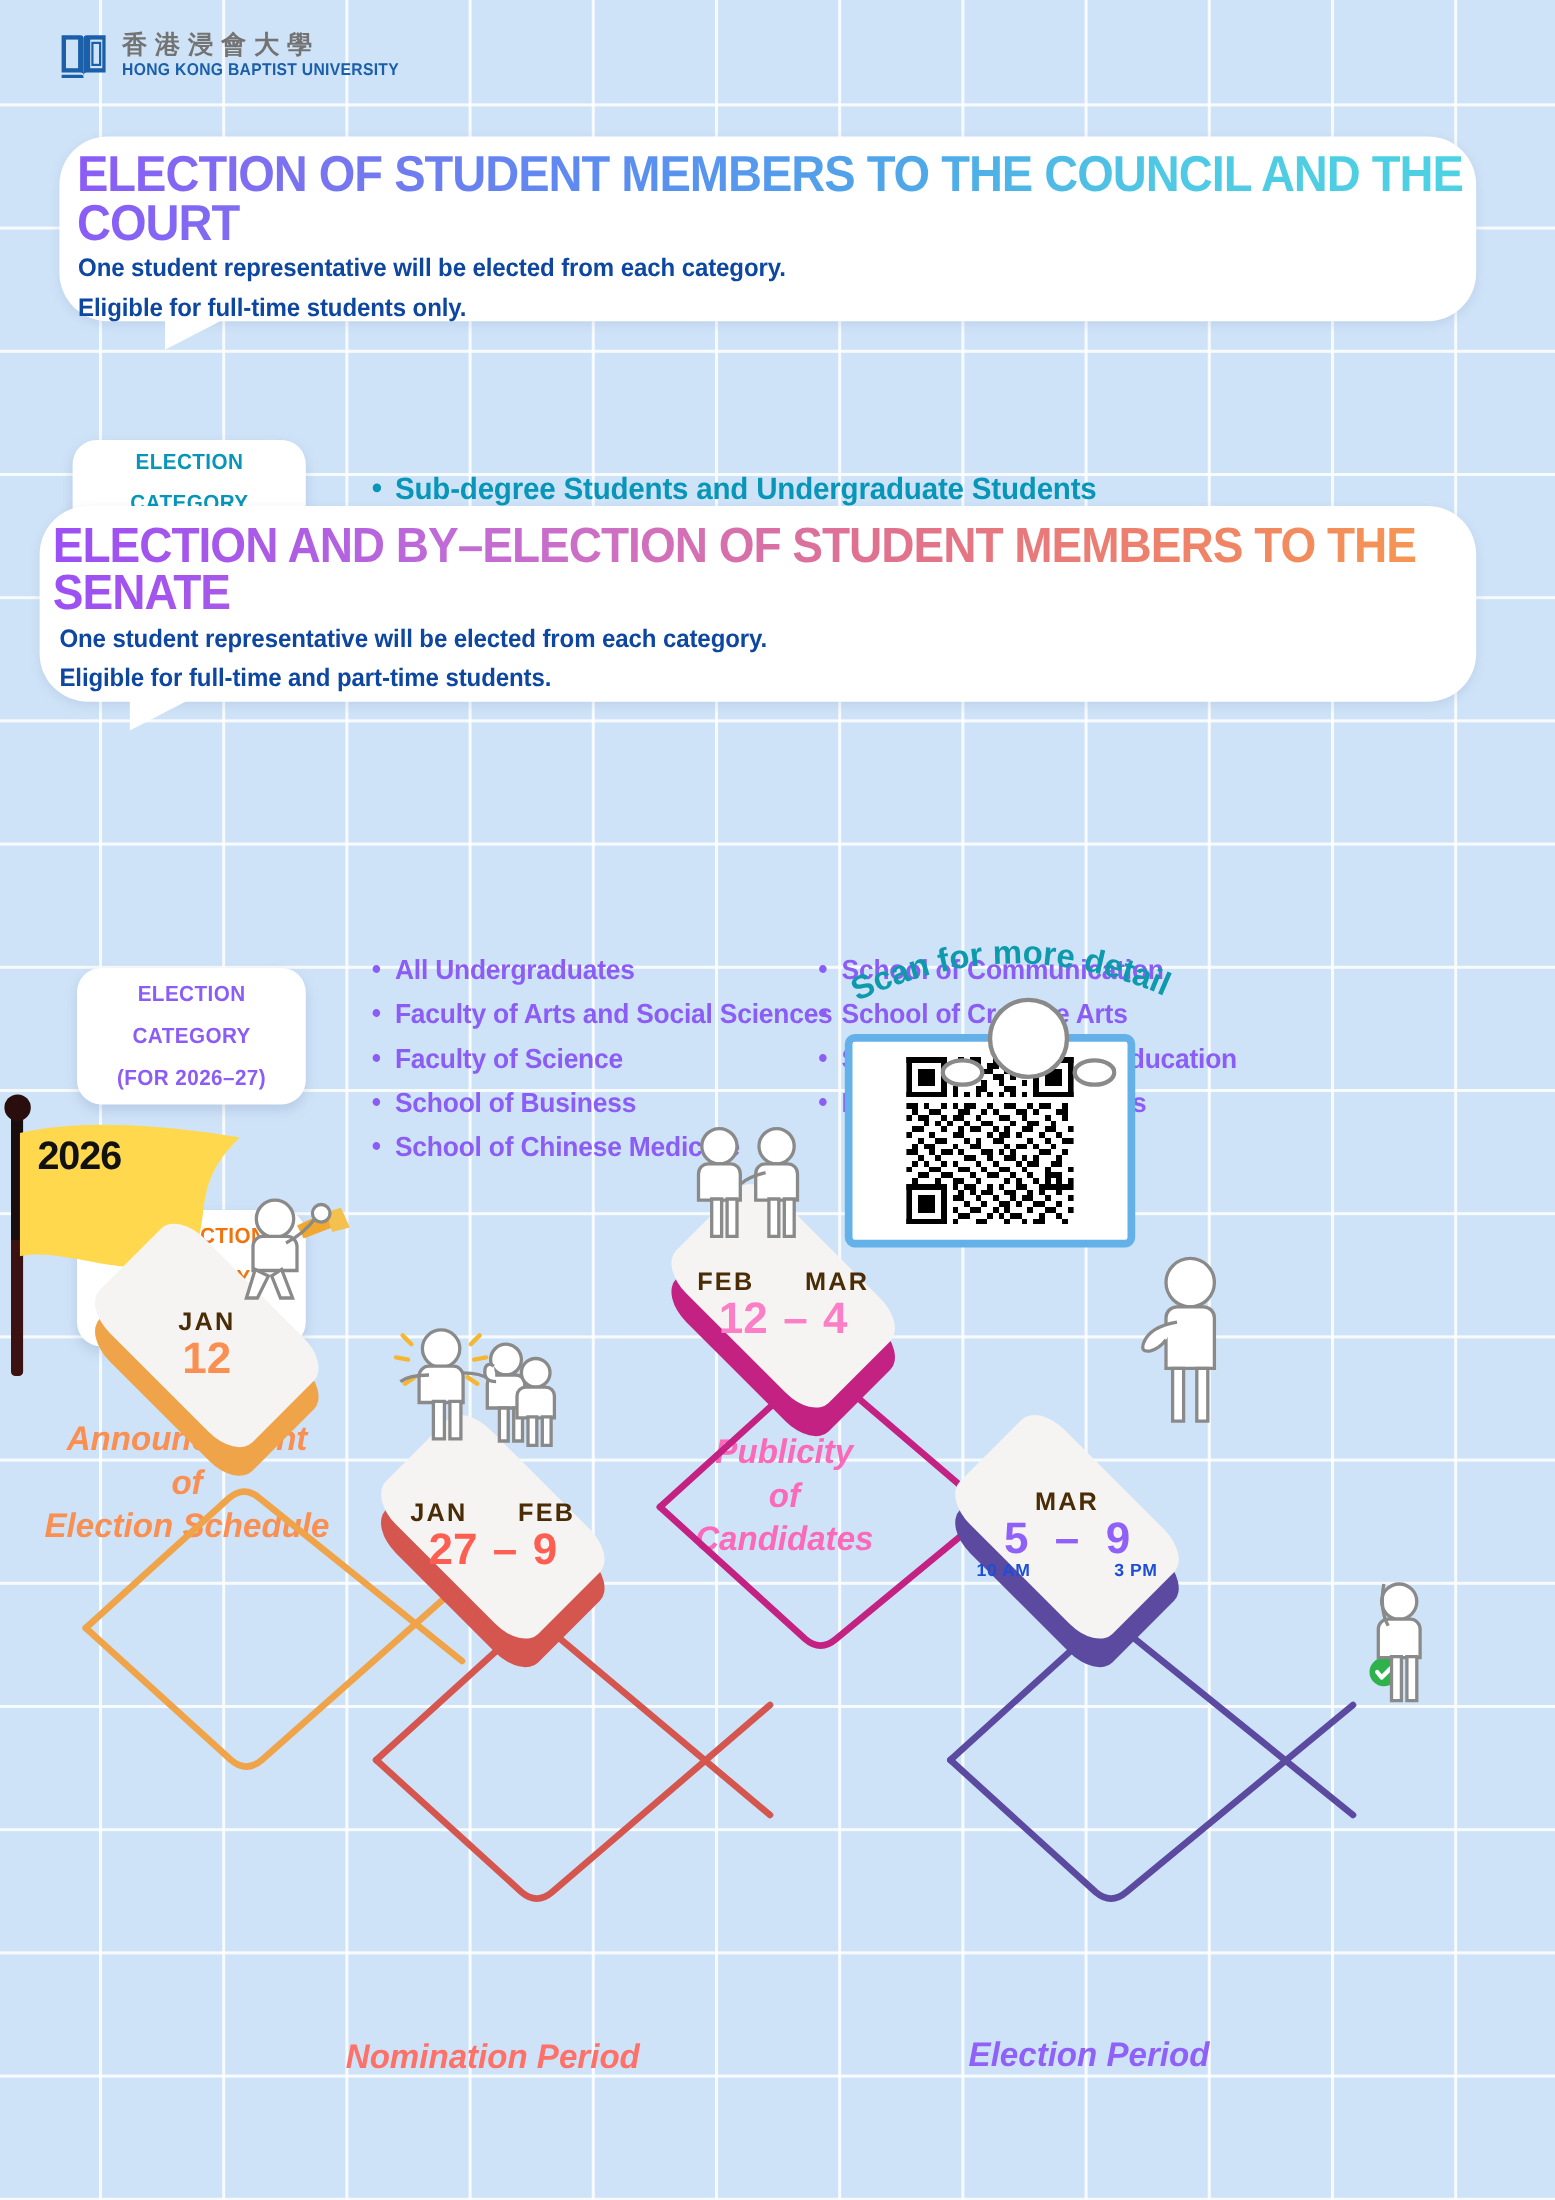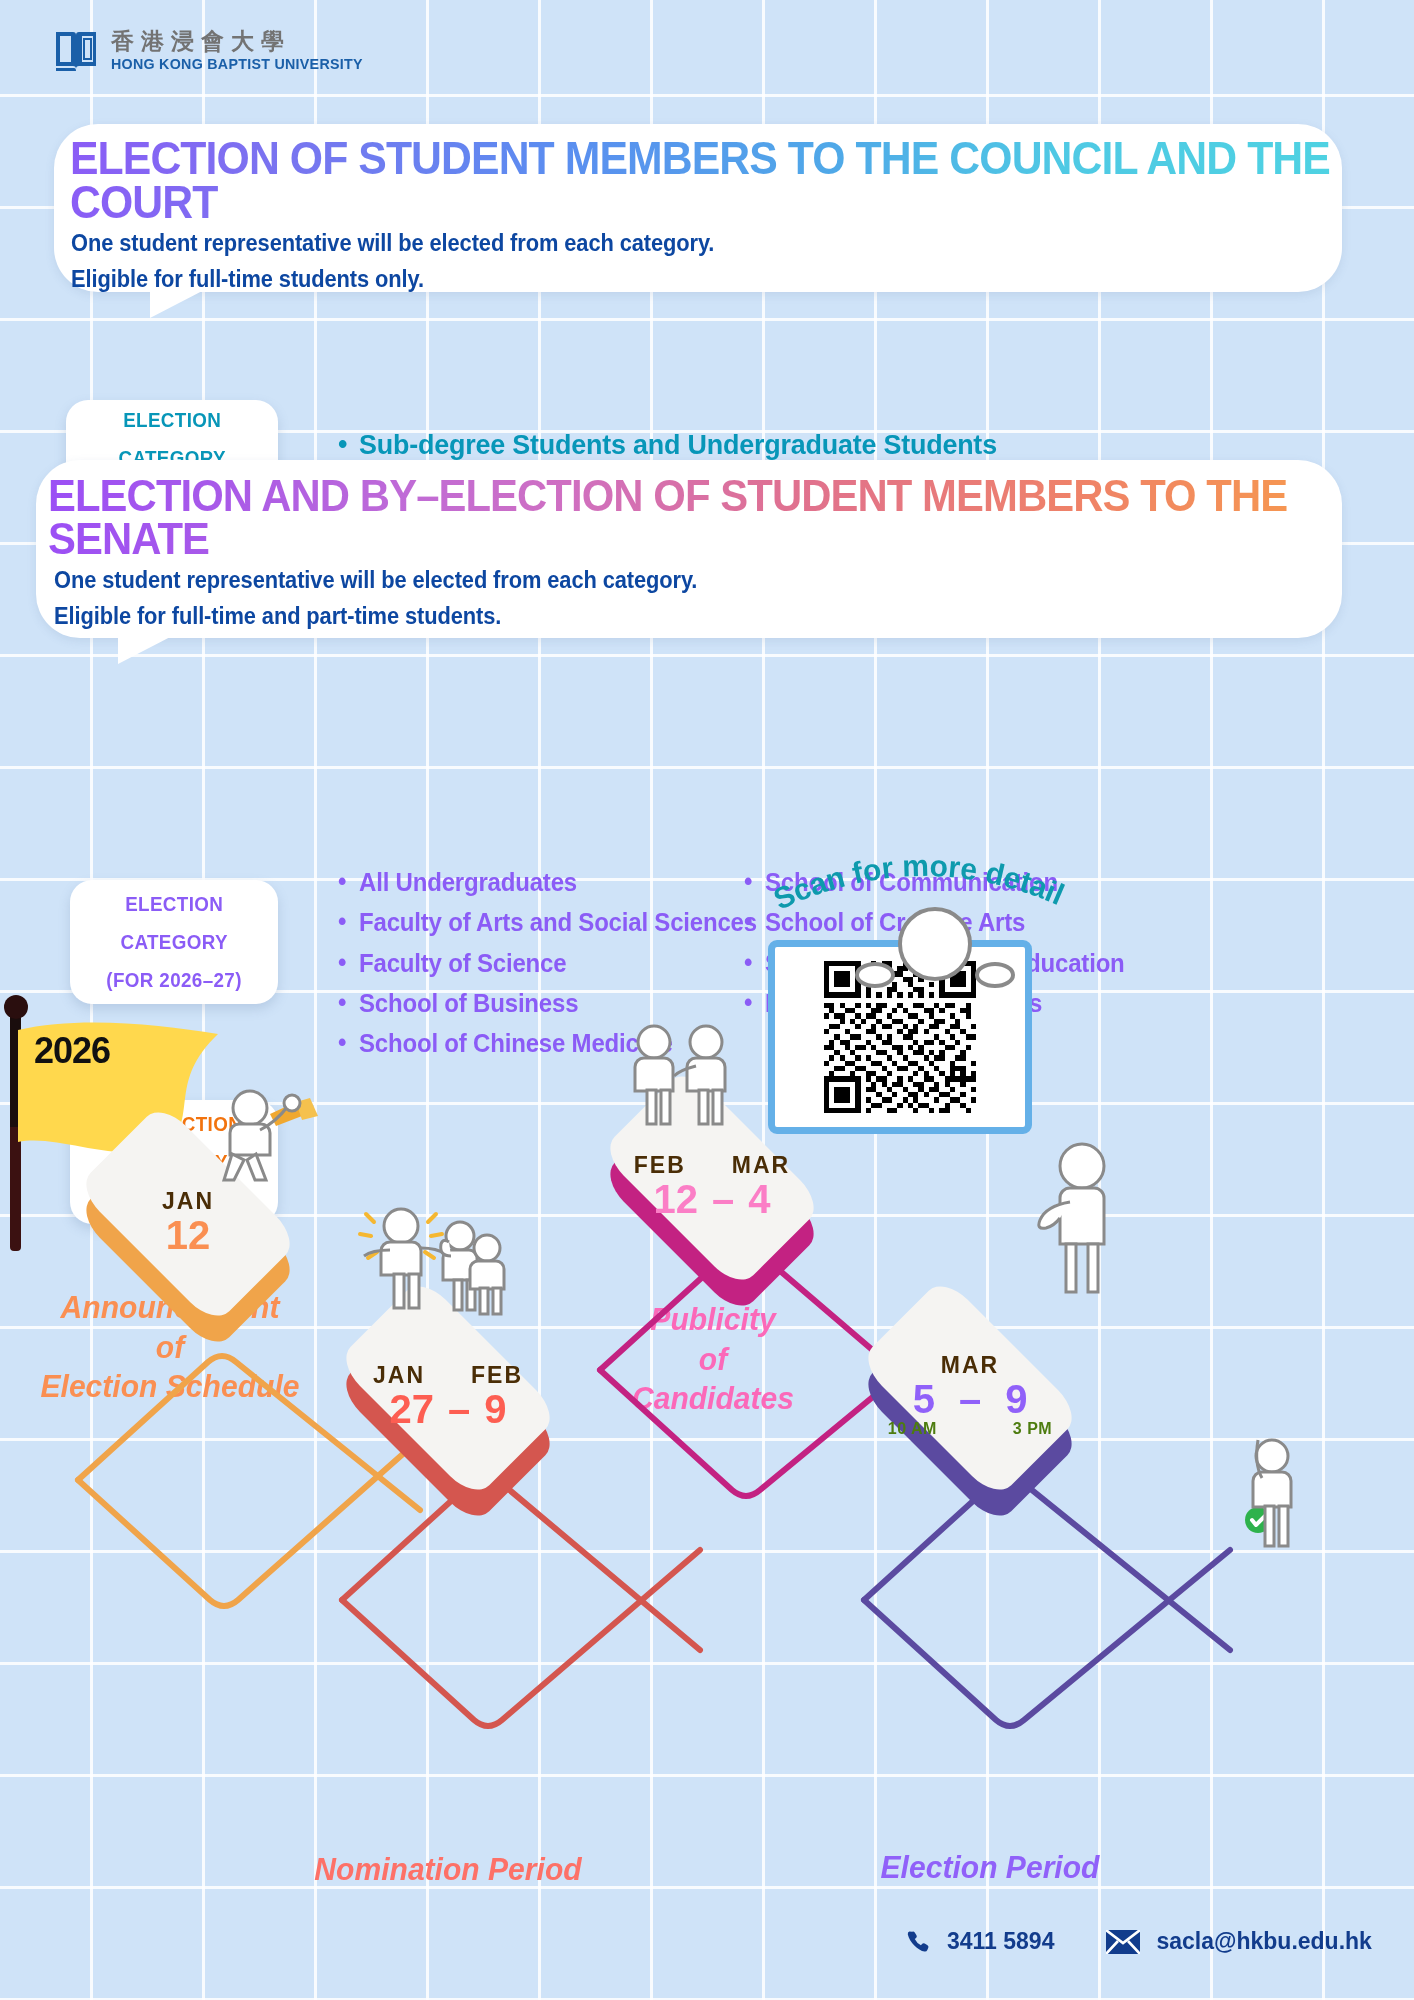--- a/index.html
+++ b/index.html
@@ -172,21 +172,21 @@
     display: flex; justify-content: center; gap: 46px;
     font-size: 23px; font-weight: 700; color: #4a2d06; letter-spacing: 2px;
   }
   .node .mons.single { gap: 0; }
   .node .days {
     display: flex; justify-content: center; align-items: baseline; gap: 14px;
     font-size: 40px; font-weight: 700; letter-spacing: 0px; margin-top: -2px;
   }
   .node .times {
     display: flex; justify-content: center; gap: 76px; margin-top: -2px;
-    font-size: 16px; font-weight: 700; color: #4d7c0f; letter-spacing: .5px;
+    font-size: 16px; font-weight: 700; color: #1d4ed8; letter-spacing: .5px;
   }
 
   .caption {
     position: absolute; font-style: italic; font-weight: 700;
     font-size: 31px; line-height: 1.28; text-align: center;
     transform: scaleX(.97);
   }
 
   
   .contacts {
@@ -678,30 +678,14 @@
     <circle cx="62" cy="36" r="16" fill="#fff" stroke="#8a8a8a" stroke-width="3"></circle>
     <path d="M52 52 h20 a9 9 0 0 1 9 9 v26 h-38 v-26 a9 9 0 0 1 9 -9z" fill="#fff" stroke="#8a8a8a" stroke-width="3"></path>
     <path d="M52 58 q-8 -14 -4 -38" fill="none" stroke="#8a8a8a" stroke-width="3"></path>
     <path d="M55 86 v40 h9 v-40z" fill="#fff" stroke="#8a8a8a" stroke-width="3"></path>
     <path d="M69 86 v40 h9 v-40z" fill="#fff" stroke="#8a8a8a" stroke-width="3"></path>
   </svg>
   <div class="caption" style="left:830px; top:1848px; width:320px; color:#9061f9;" id="cap3">
       <div>Election Period</div>
     </div>
 
-  <div class="contacts">
-    <div class="item">
-      <svg width="26" height="26" viewBox="0 0 24 24">
-        <path d="M6.6 2.5 A2 2 0 0 1 9 3.2 l1.6 2.6 a2 2 0 0 1 -.4 2.5 l-1.2 1 a12 12 0 0 0 5.7 5.7 l1 -1.2 a2 2 0 0 1 2.5 -.4 l2.6 1.6 a2 2 0 0 1 .7 2.4 l-.9 2 a2.4 2.4 0 0 1 -2.6 1.4 C12.2 20 4 11.8 2.6 5 A2.4 2.4 0 0 1 4 2.4z" fill="#123c8c"></path>
-      </svg>
-      <span>3411 5894</span>
-    </div>
-    <div class="item">
-      <svg width="34" height="24" viewBox="0 0 34 24">
-        <rect x="0" y="0" width="34" height="24" fill="#123c8c"></rect>
-        <path d="M0 0 L17 13 L34 0" fill="none" stroke="#fff" stroke-width="2.6"></path>
-        <path d="M0 24 L12 11 M34 24 L22 11" fill="none" stroke="#fff" stroke-width="2.6"></path>
-      </svg>
-      <span>sacla@hkbu.edu.hk</span>
-    </div>
-  </div>
 
 </div>
 
 </body></html>

